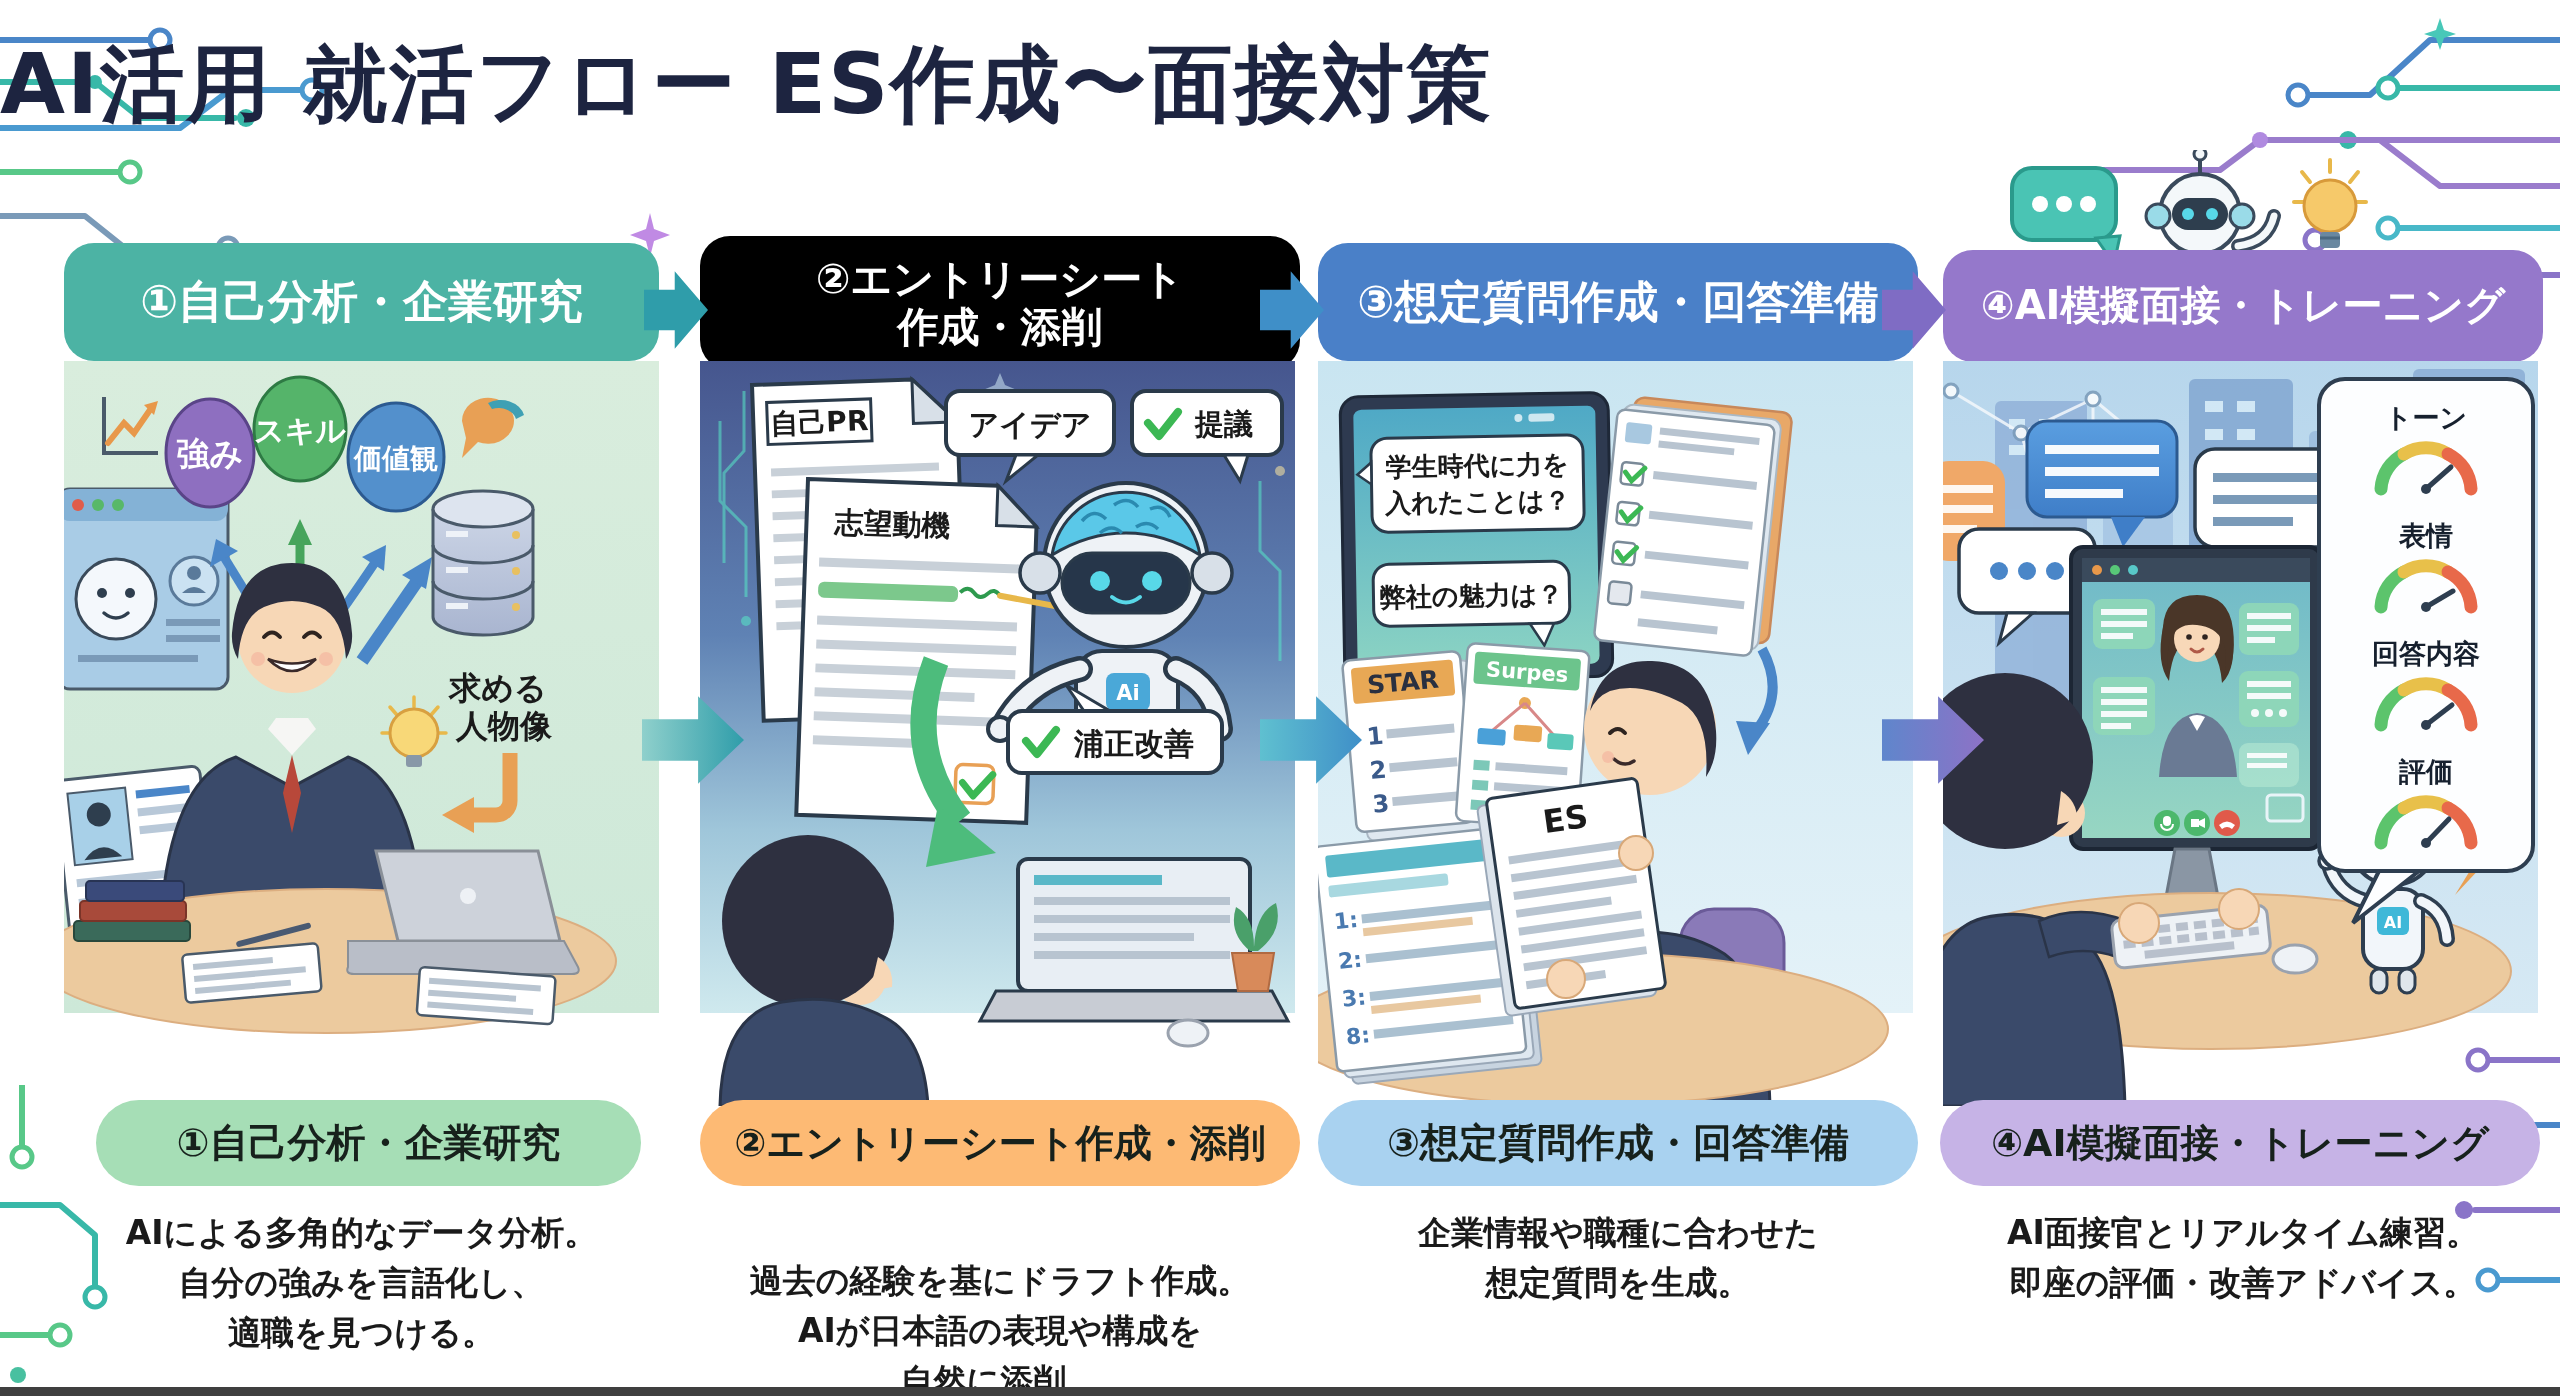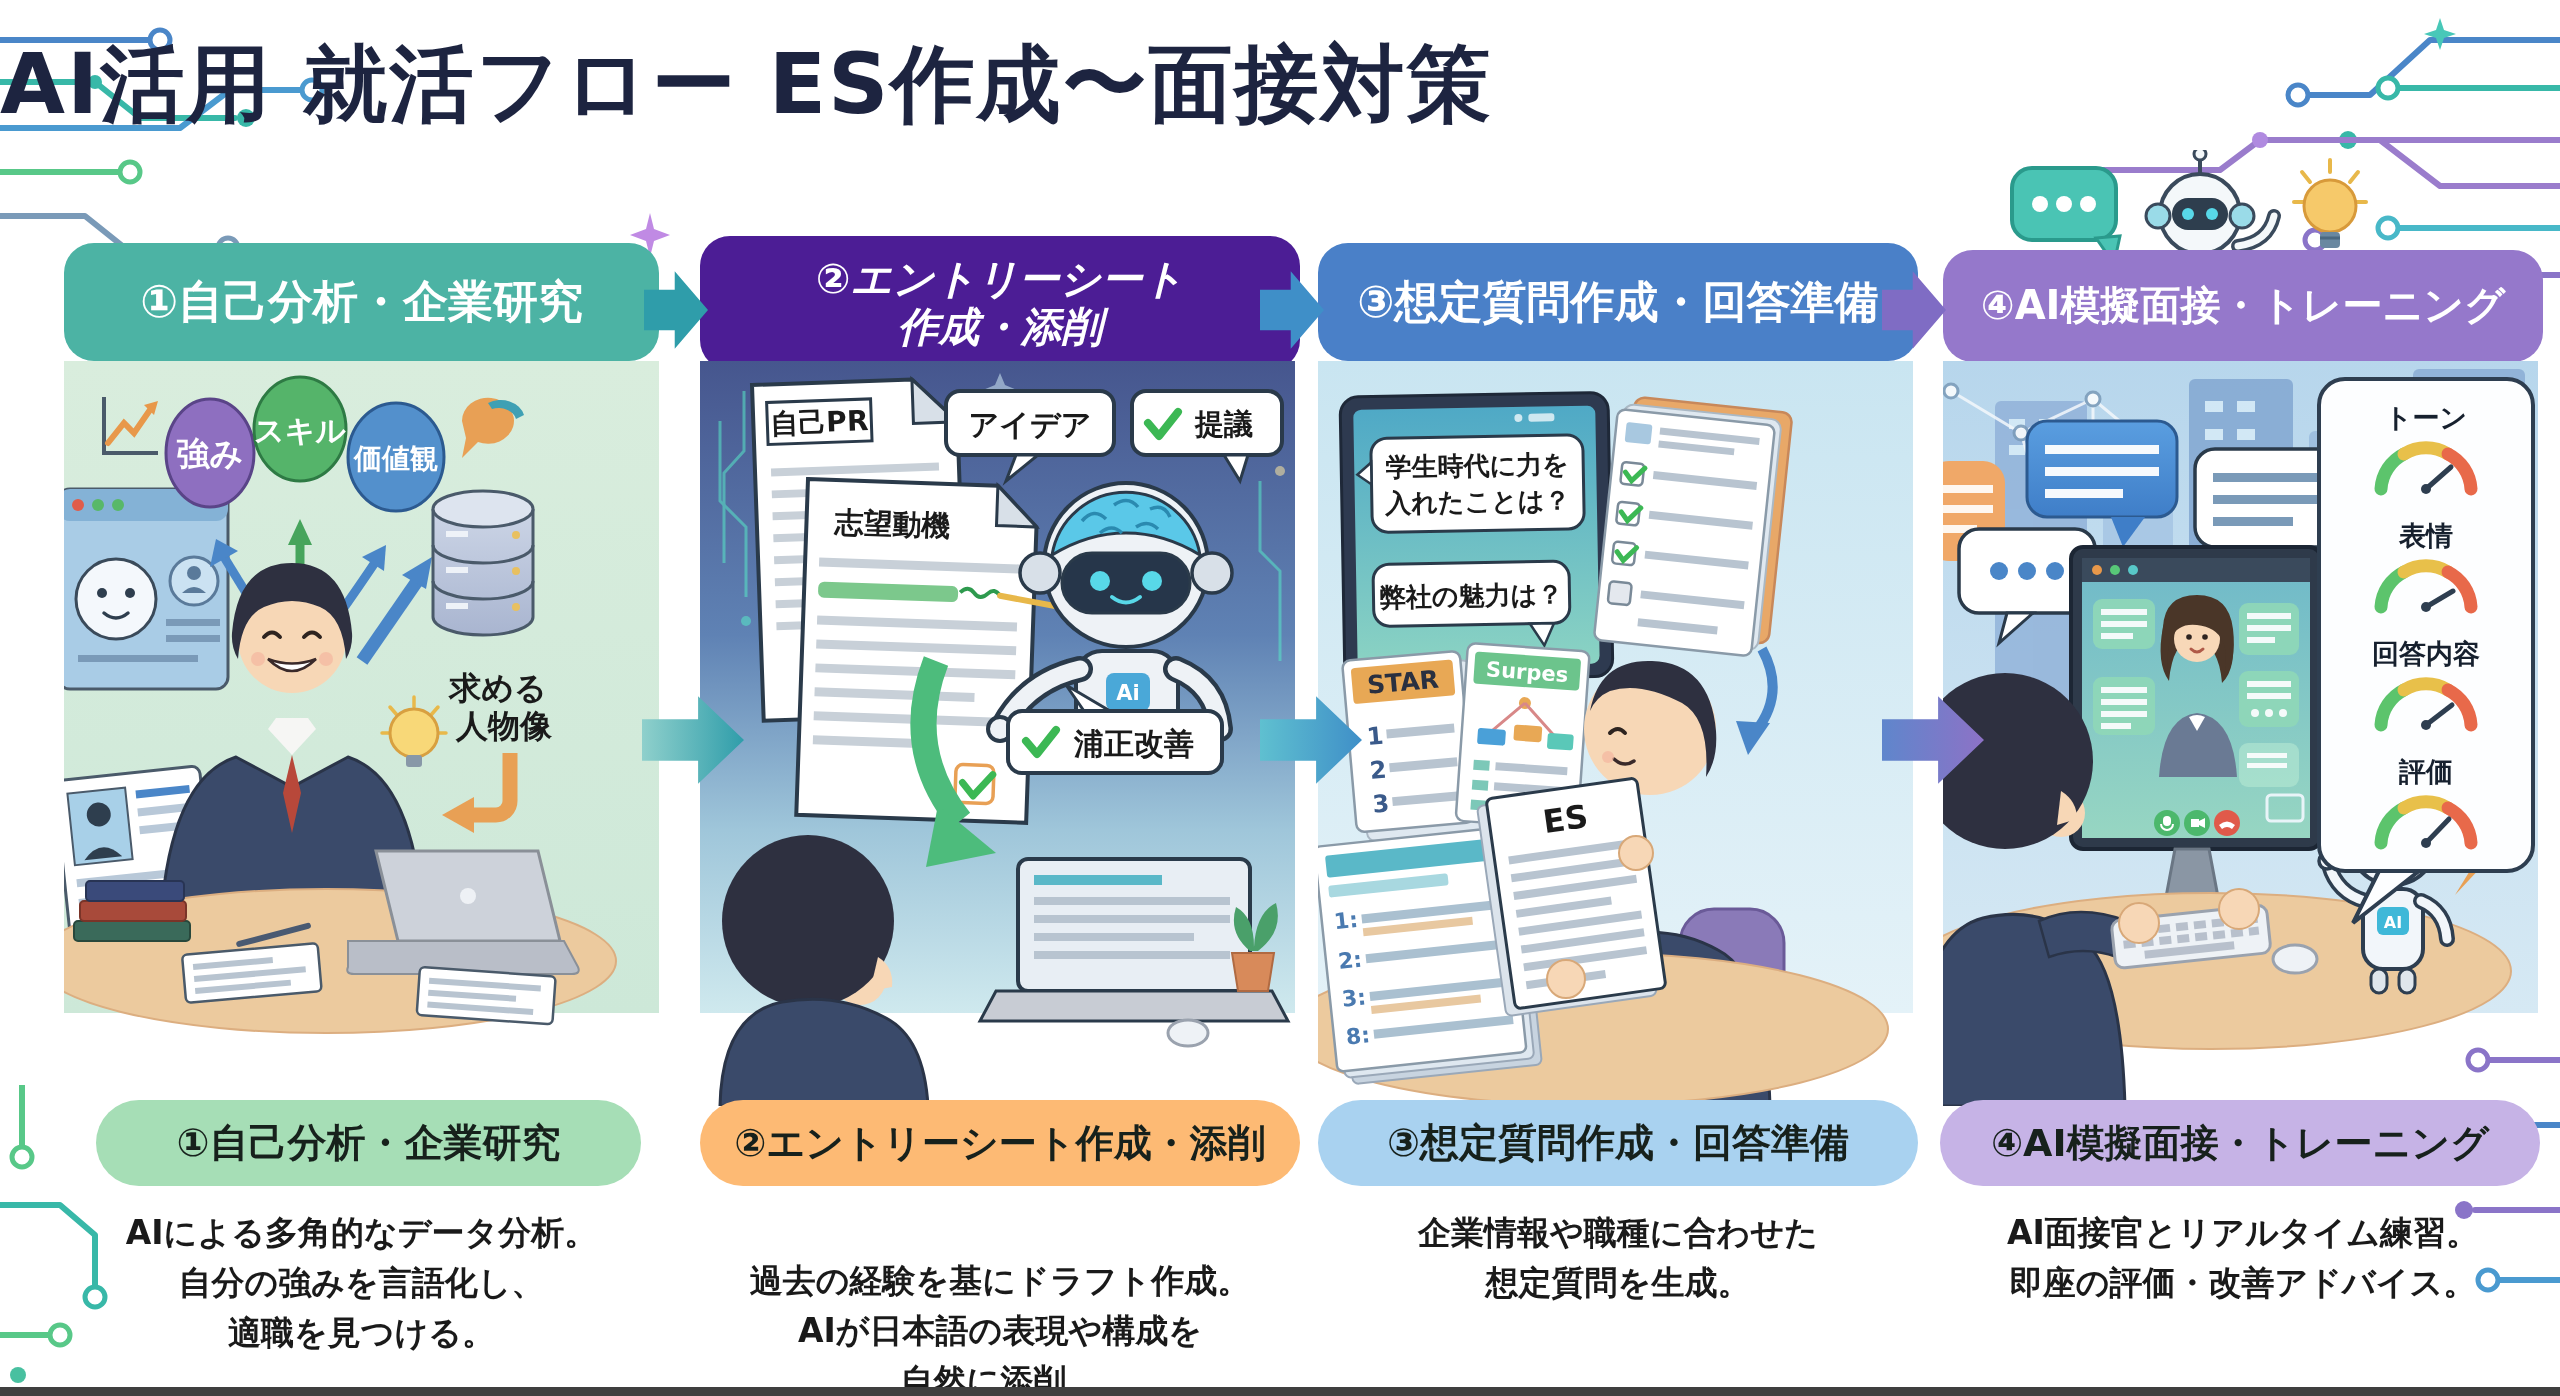--- a/index.html
+++ b/index.html
@@ -5,21 +5,21 @@
   html,body{margin:0;padding:0;background:#ffffff;}
   body{font-family:"DejaVu Sans","Liberation Sans",sans-serif;}
   .canvas{position:relative;width:2560px;height:1396px;background:#ffffff;overflow:hidden;}
   .title{position:absolute;left:0;top:28px;width:2560px;text-align:left;
          font-size:84px;font-weight:900;color:#1d2440;letter-spacing:2px;}
   
   .hdr{position:absolute;border-radius:30px;display:flex;flex-direction:column;
        align-items:center;justify-content:center;color:#ffffff;font-weight:bold;
        text-align:center;line-height:1.18;}
   .hdr1{left:64px;top:243px;width:595px;height:118px;background:#4cb3a4;font-size:45px;}
-  .hdr2{left:700px;top:236px;width:600px;height:134px;background:#4c1d95;font-size:41px;font-style:italic;}
+  .hdr2{left:700px;top:236px;width:600px;height:134px;background:#000000;font-size:41px;}
   .hdr3{left:1318px;top:243px;width:600px;height:118px;background:#4a80c8;font-size:44px;}
   .hdr4{left:1943px;top:250px;width:600px;height:112px;background:#9578cb;font-size:40px;}
   
   .harrow{position:absolute;top:268px;width:64px;height:84px;
           clip-path:polygon(0 26%,48% 26%,48% 4%,100% 50%,48% 96%,48% 74%,0 74%);}
   .ha1{left:644px;background:#2f9daa;}
   .ha2{left:1260px;background:#3f8fc8;}
   .ha3{left:1882px;background:#7f6cc4;}
   
   .marrow{position:absolute;top:688px;width:102px;height:104px;

